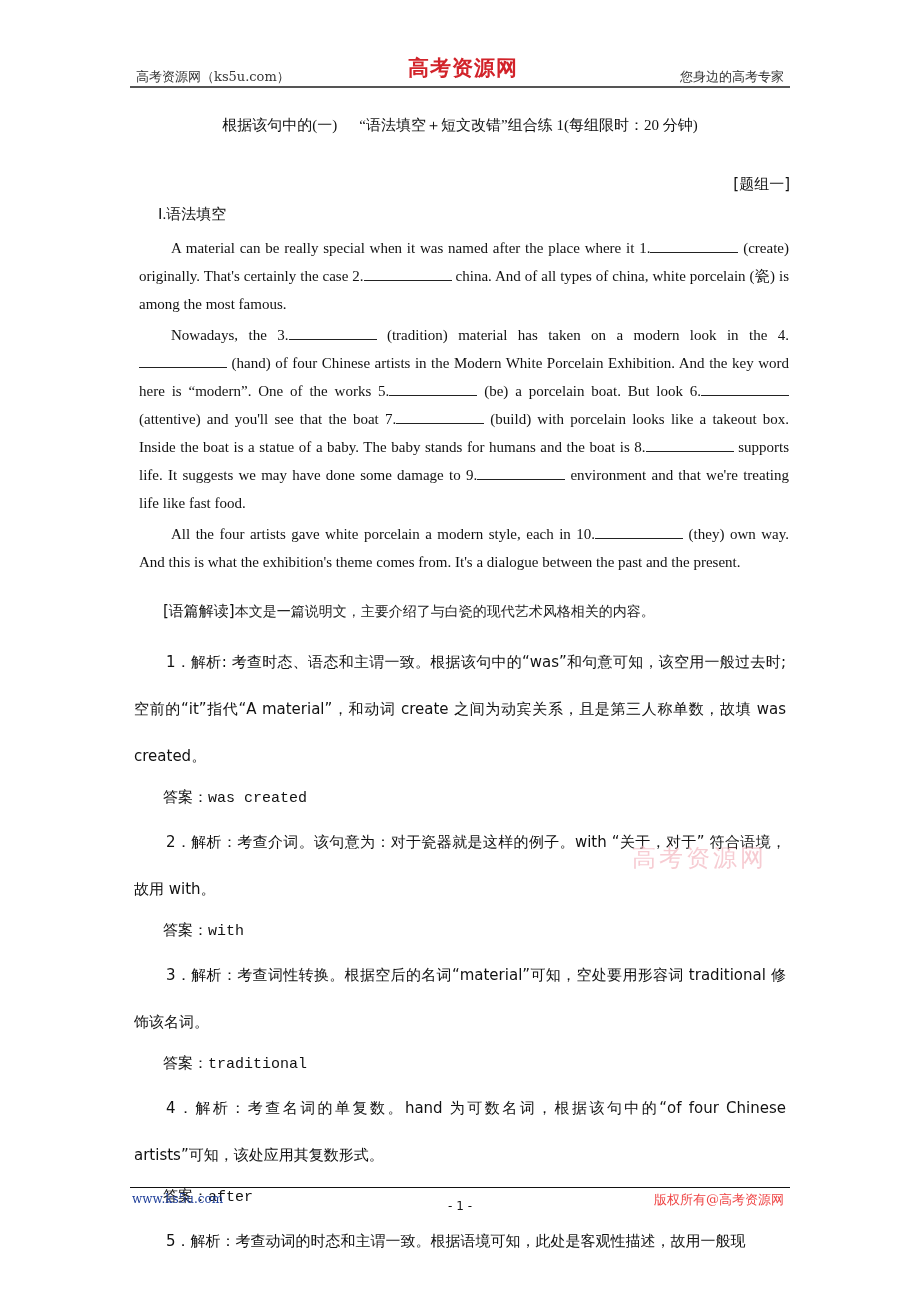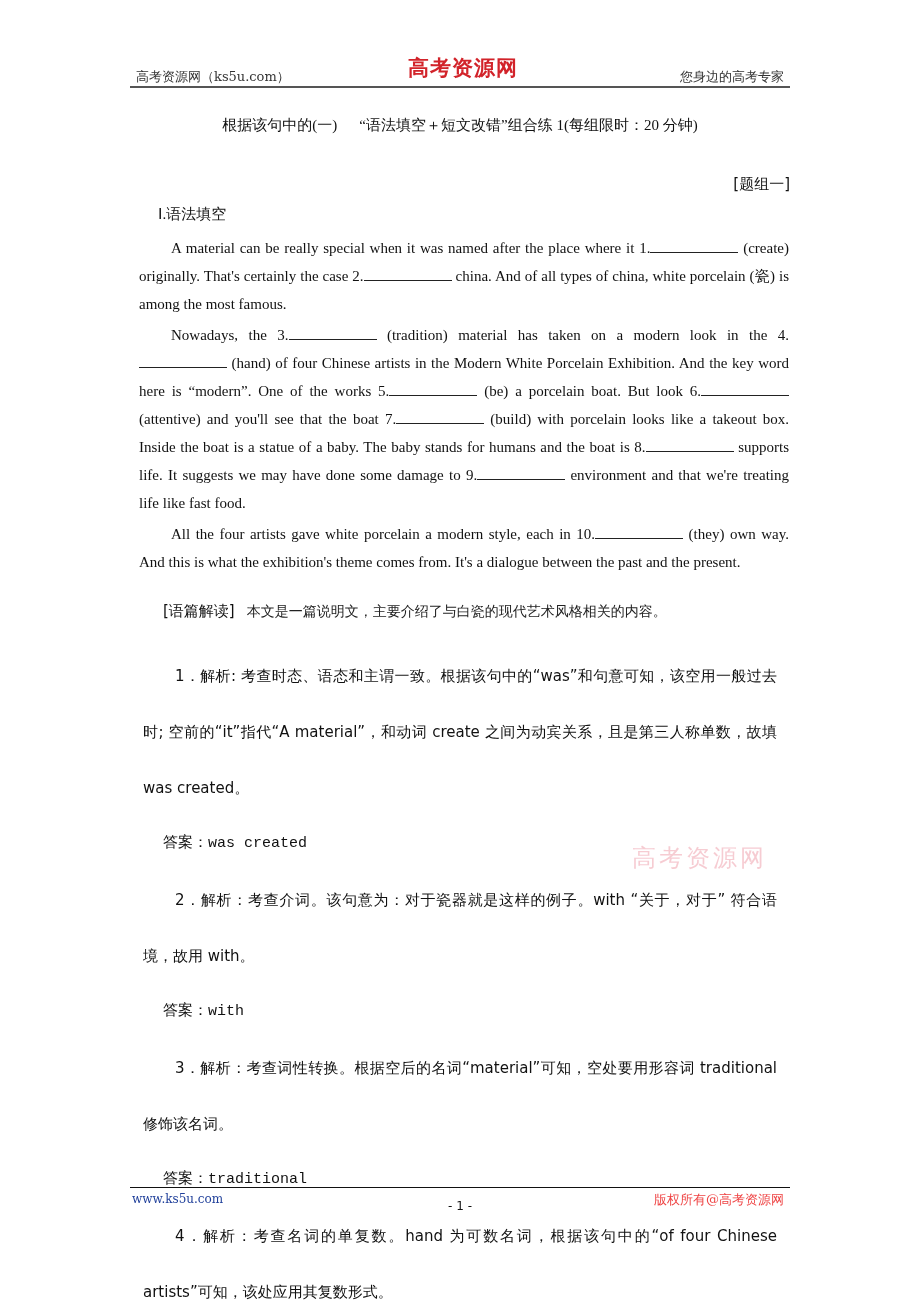--- a/index.html
+++ b/index.html
@@ -24,25 +24,25 @@
   .section-title { position: absolute; left: 158px; top: 205px; font-size: 15px;
                    font-family: Liberation Serif, serif; }
 
   .passage { position: absolute; left: 131px; width: 658px; top: 234px; font-size: 15px;
              line-height: 28px; text-align: justify; }
   .passage p { margin: 0 0 3px 8px; text-indent: 32px; text-align: justify; }
   .blank { display: inline-block; width: 88px; border-bottom: 1px solid #222; height: 14px; vertical-align: baseline; }
 
   .reading { position: absolute; left: 163px; top: 602px; font-size: 15px; }
   .reading .tag { font-family: "DejaVu Sans", sans-serif; }
-  .reading .txt { font-family: "DejaVu Serif", serif; font-size: 14px; margin-left: 12px; color: #222; }
+  .reading .txt { font-family: "DejaVu Serif", serif; font-size: 14px; color: #222; }
 
   .analysis { position: absolute; left: 131px; width: 658px; top: 636px; font-size: 15px; }
   .analysis .item { margin: 0; }
-  .analysis .exp { margin: 12px; line-height: 56px; text-indent: 32px; text-align: justify; }
+  .analysis .exp { margin: 3px; line-height: 47px; text-indent: 32px; text-align: justify; }
   .analysis .ans { margin: 0 0 4px 0; line-height: 32px; text-indent: 32px; font-family: Liberation Mono, monospace; }
   .cn { font-family: "DejaVu Sans", sans-serif; }
 
   .watermark { position: absolute; left: 632px; top: 842px; font-size: 24px; color: #f3b7c0;
                letter-spacing: 3px; font-family: "DejaVu Serif", serif; opacity: 0.7; }
 
   .page-footer { position: absolute; left: 130px; top: 1187px; width: 660px; height: 30px; }
   .ftr-line { position: absolute; left: 0; right: 0; top: 0; height: 1px; background: #111; }
   .ftr-left { position: absolute; left: 2px; top: 5px; font-size: 12px; color: #1f3f9a;
               font-family: "DejaVu Serif", serif; }

